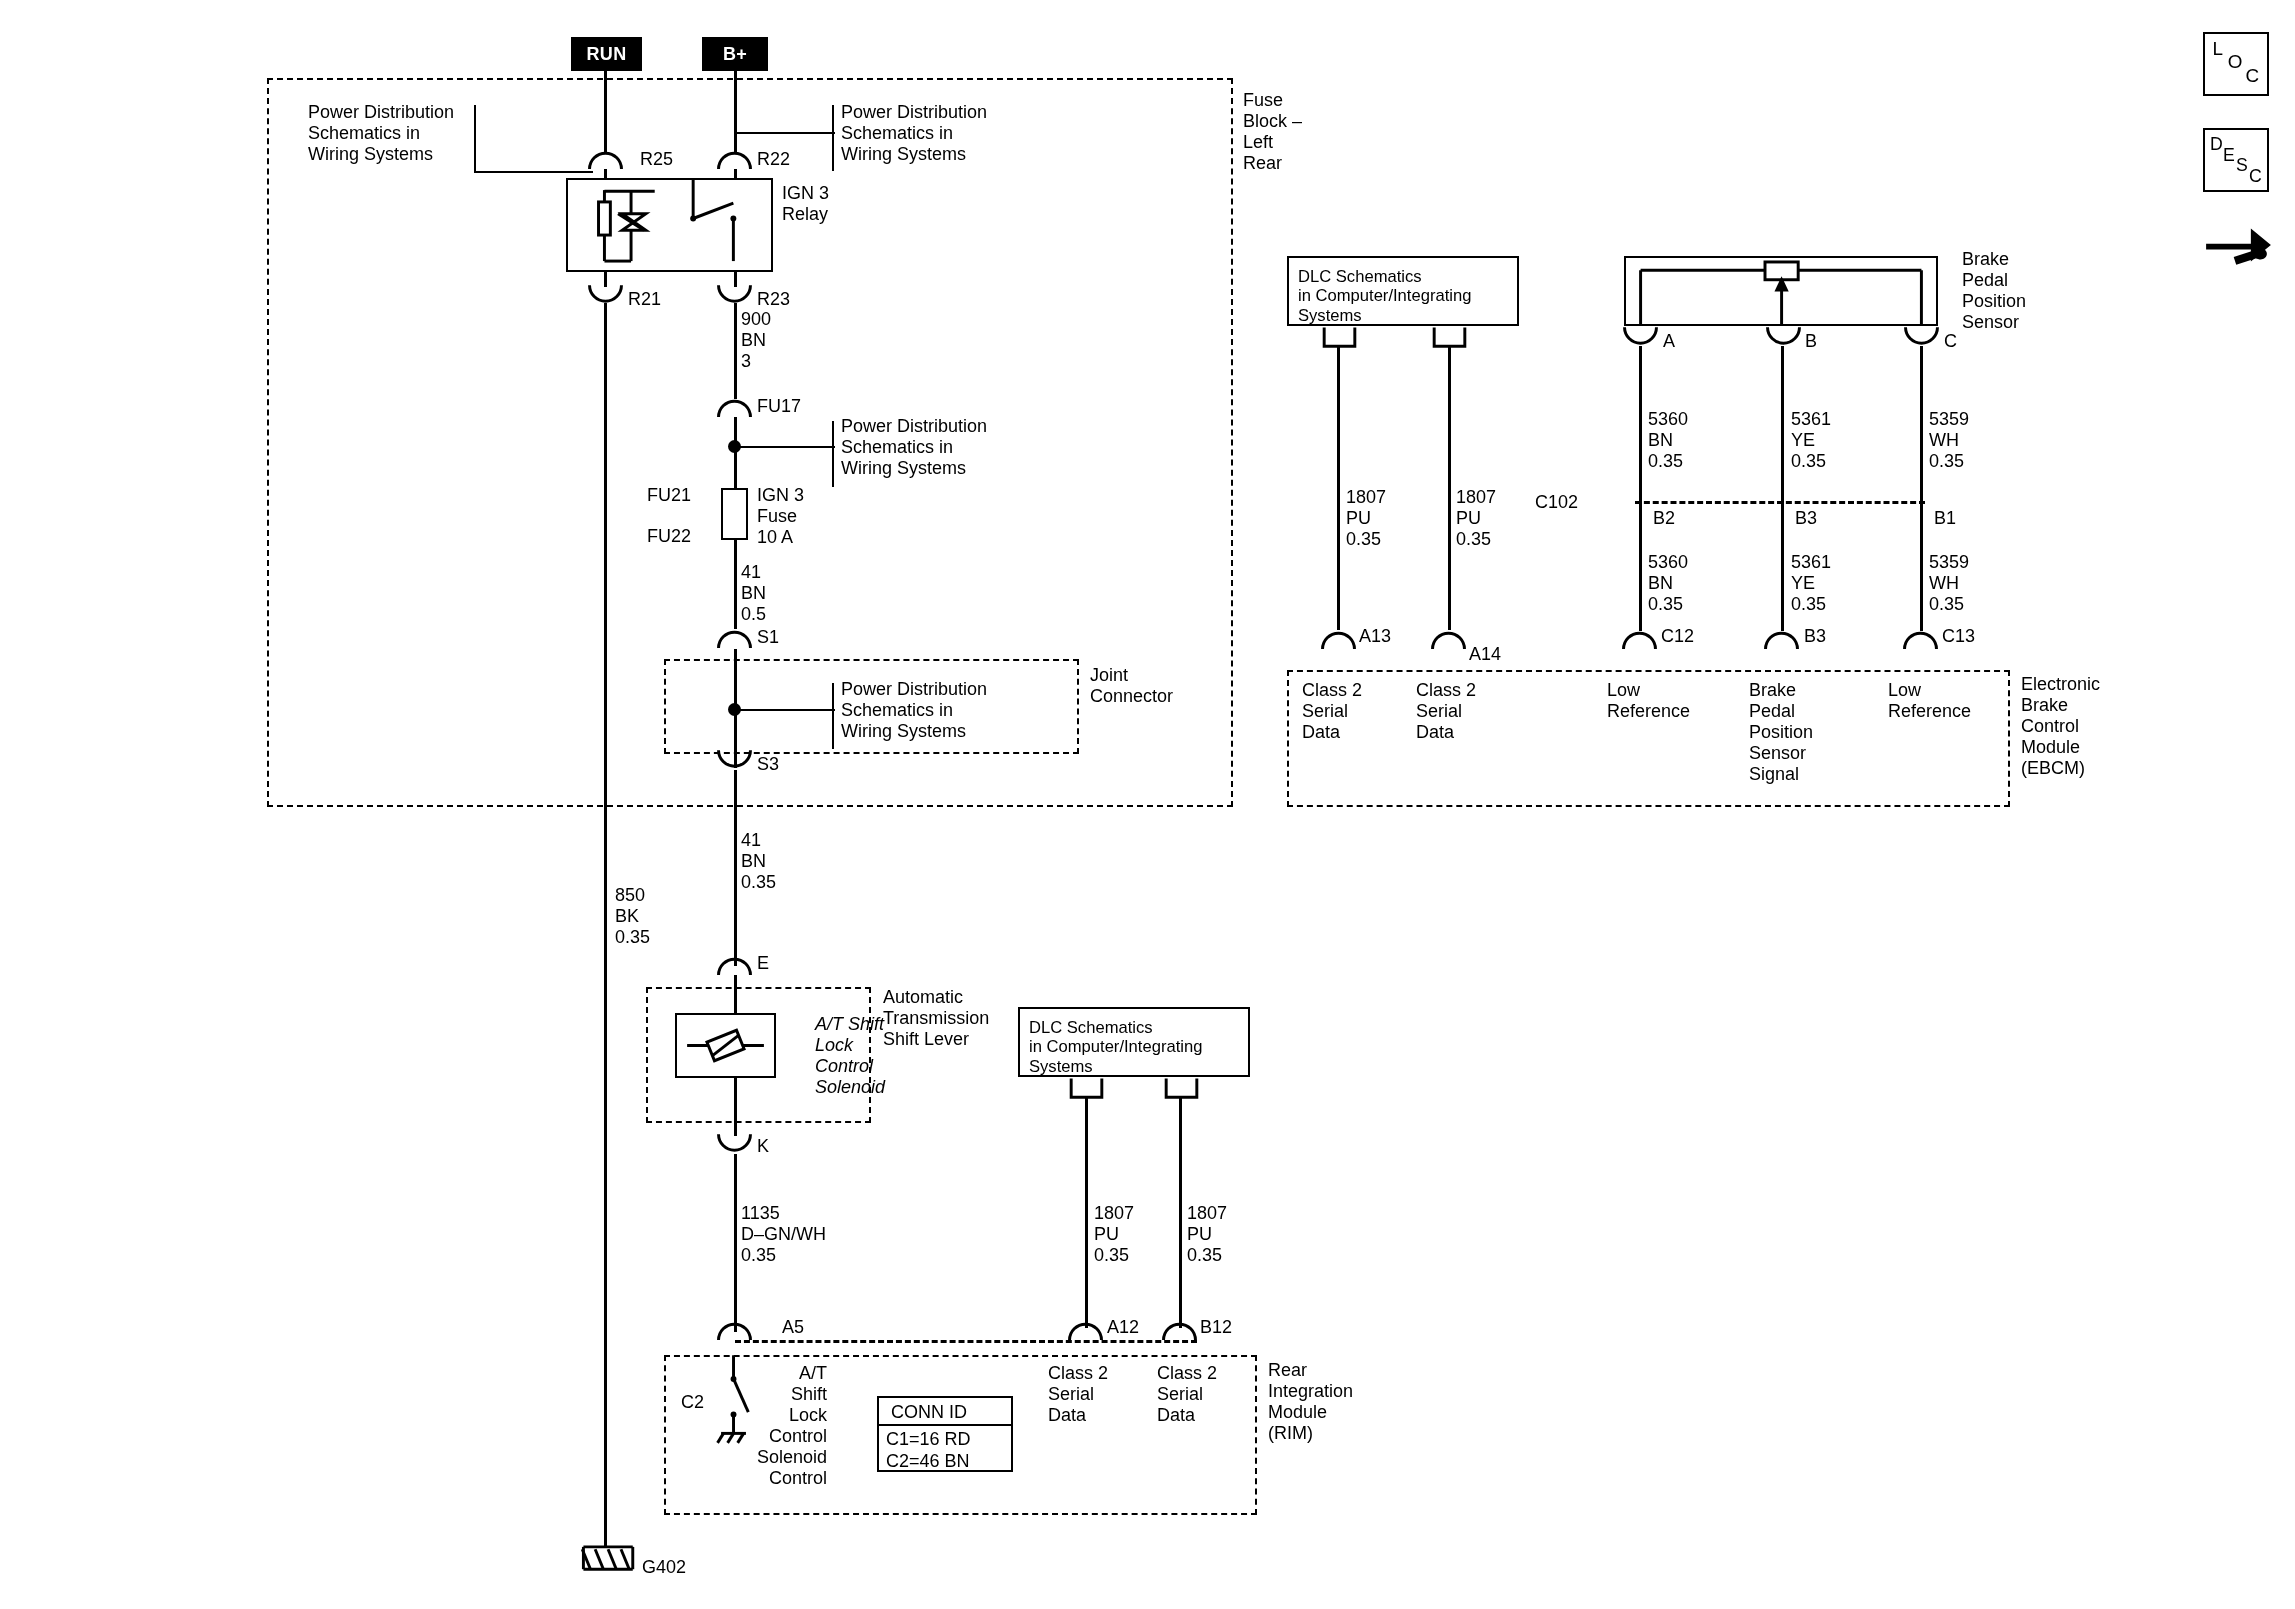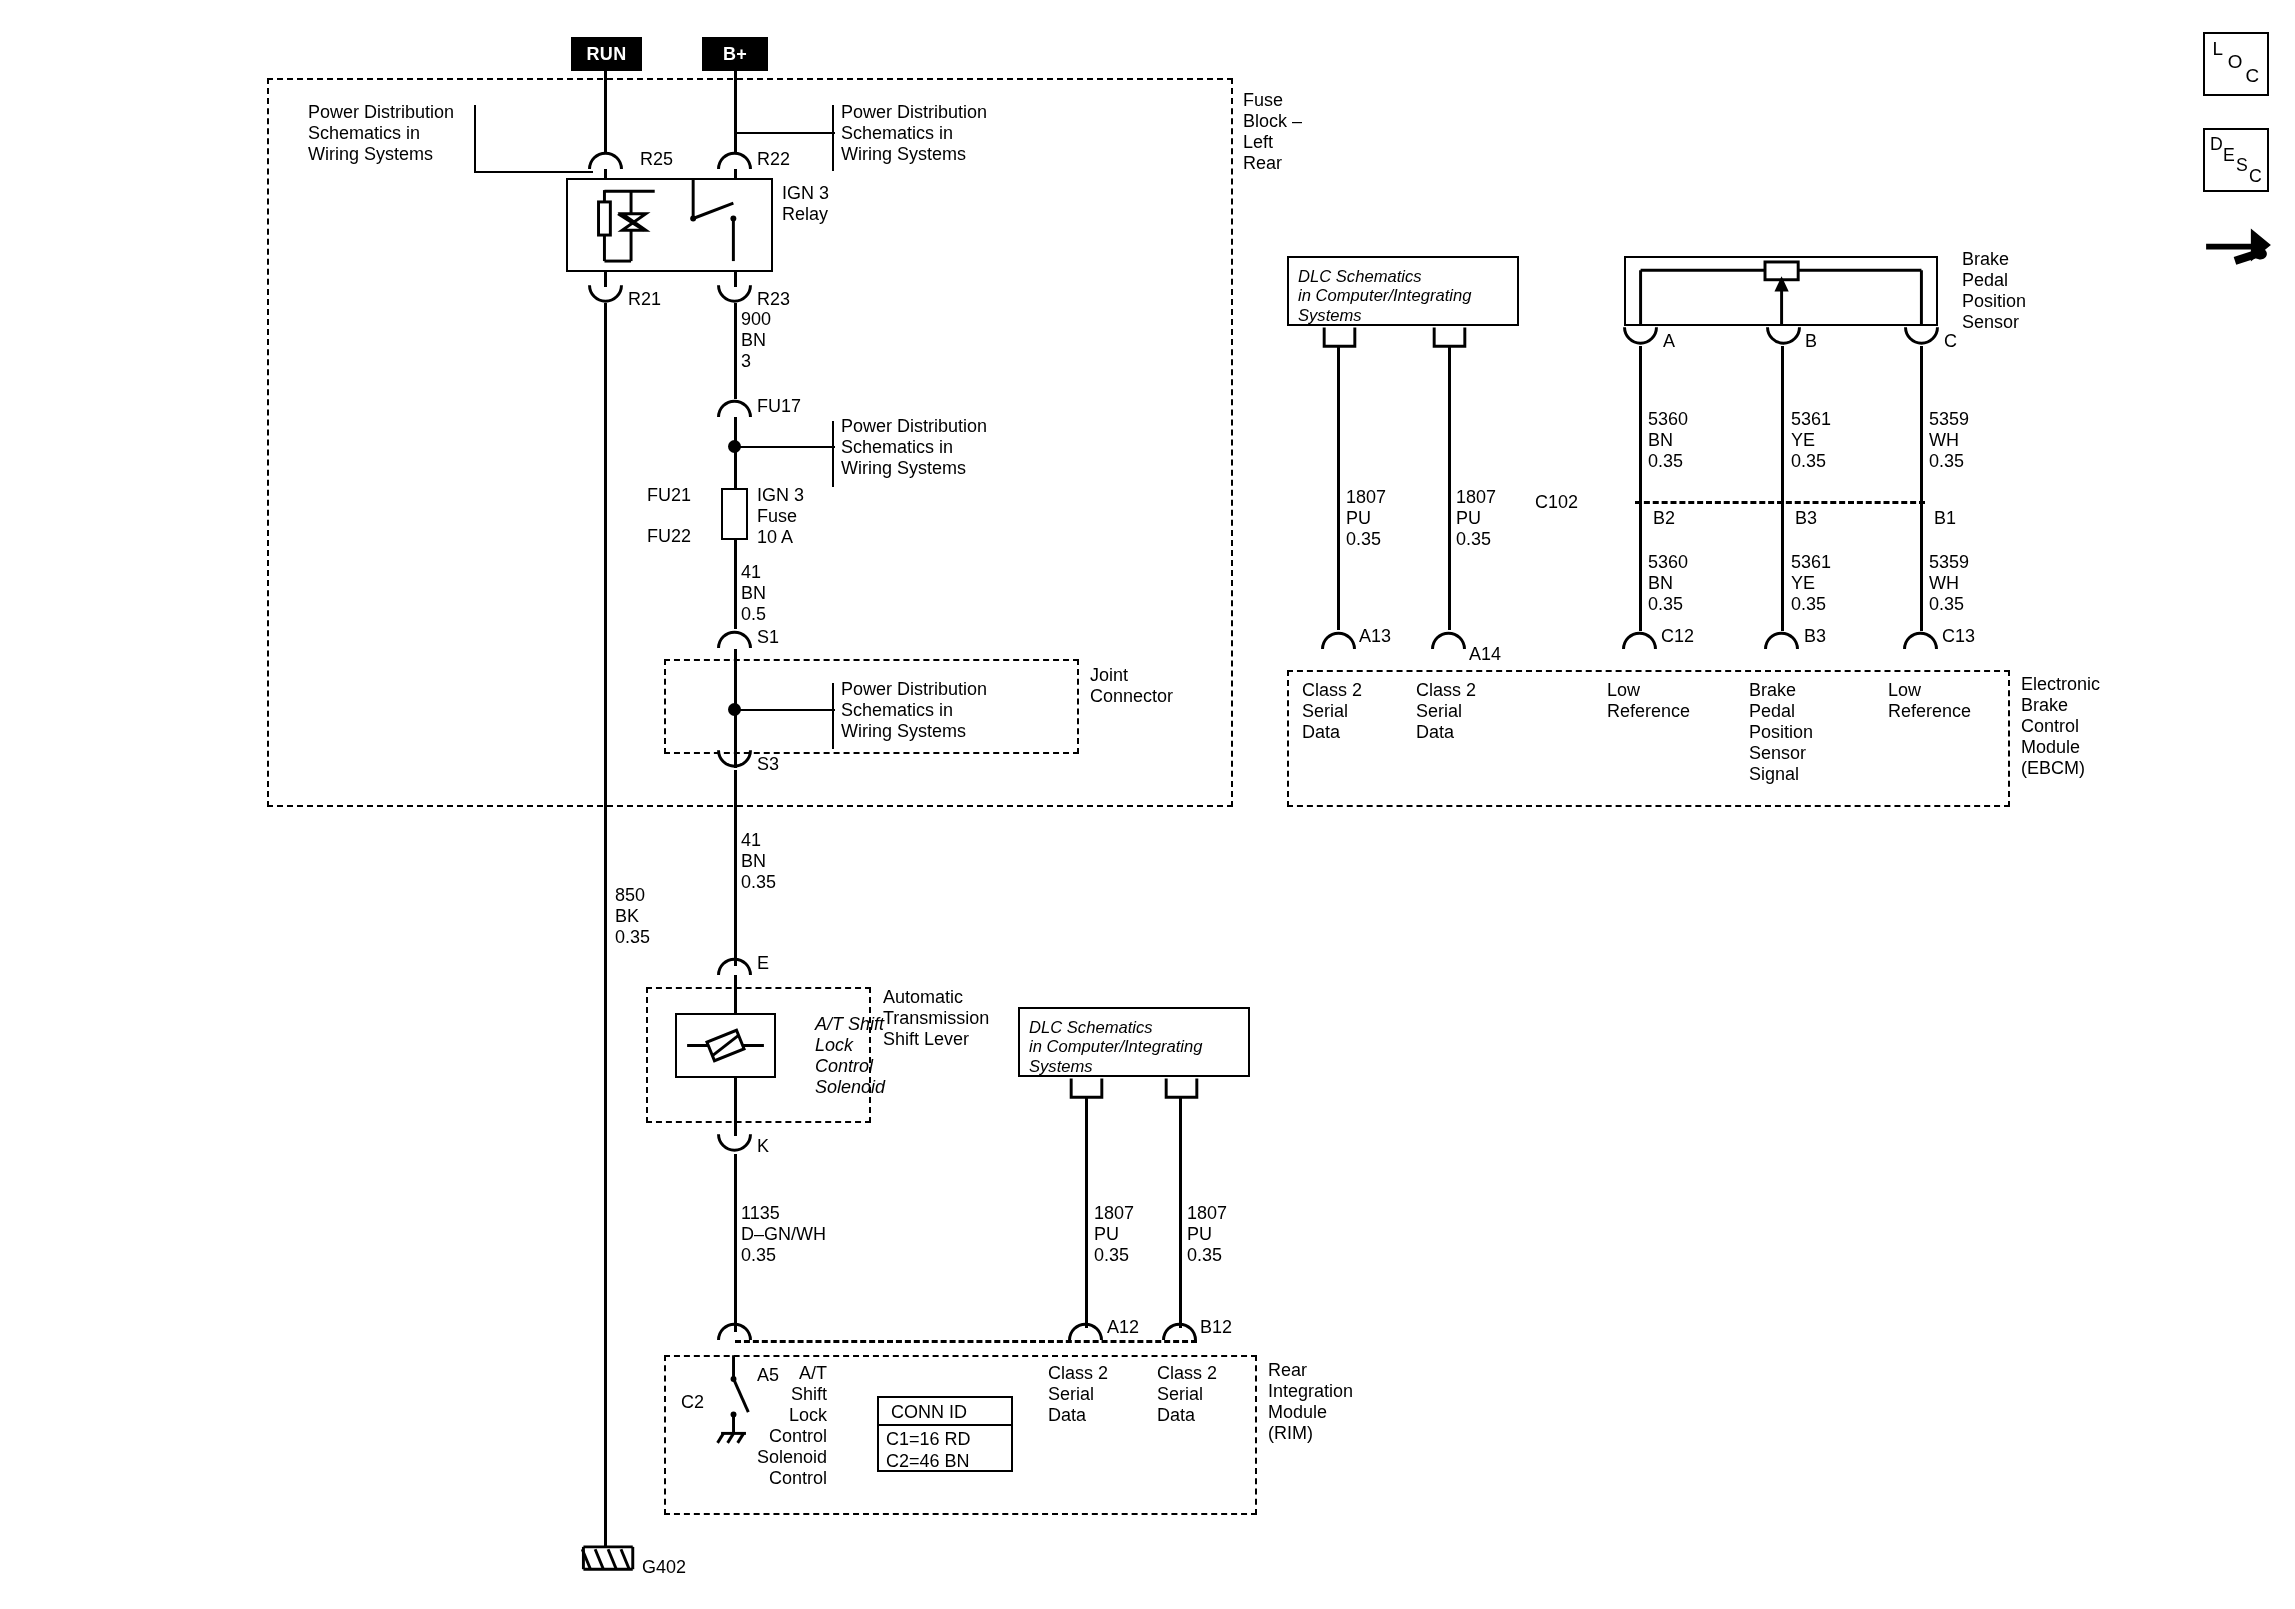--- a/index.html
+++ b/index.html
@@ -1,19 +1,19 @@
 <!DOCTYPE html>
 <html style="font-size:9.5px"><head>
 <meta charset="utf-8">
 <style>
   html,body{margin:0;padding:0;background:#fff;}
   body{font-family:"Liberation Sans", sans-serif;}
   #sheet{position:relative;width:2295px;height:1610px;background:#fff;overflow:hidden;}
   .lbl{position:absolute;font-size:18px;line-height:1.17;color:#000;white-space:pre;}
-  .lbl.sm{font-size:16.6px;font-style:italic;}
+  .lbl.sm{font-size:16.6px;}
   .box{position:absolute;border:2.4px solid #000;box-sizing:border-box;background:#fff;}
   .dash{position:absolute;border:2.4px dashed #000;box-sizing:border-box;background:transparent;}
   .hl{position:absolute;background:#000;height:2.4px;}
   .vl{position:absolute;background:#000;width:2.4px;}
   .vl5{position:absolute;background:#000;width:3px;}
   .dline-h{position:absolute;height:0;border-top:3px dashed #000;}
   .tag{position:absolute;background:#000;color:#fff;font-size:18px;font-weight:bold;
        display:flex;align-items:center;justify-content:center;letter-spacing:0.3px;}
   svg{display:block;overflow:visible;}
   .icobox{position:absolute;border:2.4px solid #000;box-sizing:border-box;background:#fff;
@@ -190,21 +190,21 @@
   <div class="lbl" style="left:757px;top:1136px;">K</div>
 
   <div class="vl5" style="left:734px;top:1154px;height:178px;"></div>
   <div class="lbl" style="left:741px;top:1203px;">1135
 D–GN/WH
 0.35</div>
 
   <svg style="position:absolute;left:716px;top:1320px;" width="37" height="21.3" viewBox="0 0 62 36">
     <path d="M4 34 A27 27 0 0 1 58 34" stroke="#000" stroke-width="5" fill="none"></path>
   </svg>
-  <div class="lbl" style="left:757px;top:1317px;margin-top:48px;">A5</div>
+  <div class="lbl" style="left:782px;top:1317px;">A5</div>
   <div class="lbl" style="left:681px;top:1392px;">C2</div>
   <div class="dline-h" style="left:735px;top:1340px;width:462px;"></div>
 
   <div class="dash" style="left:664px;top:1355px;width:593px;height:160px;"></div>
   <div class="lbl" style="left:1268px;top:1360px;">Rear
 Integration
 Module
 (RIM)</div>
 
   <svg style="position:absolute;left:714px;top:1355px;" width="71" height="113" viewBox="0 0 120 190">

